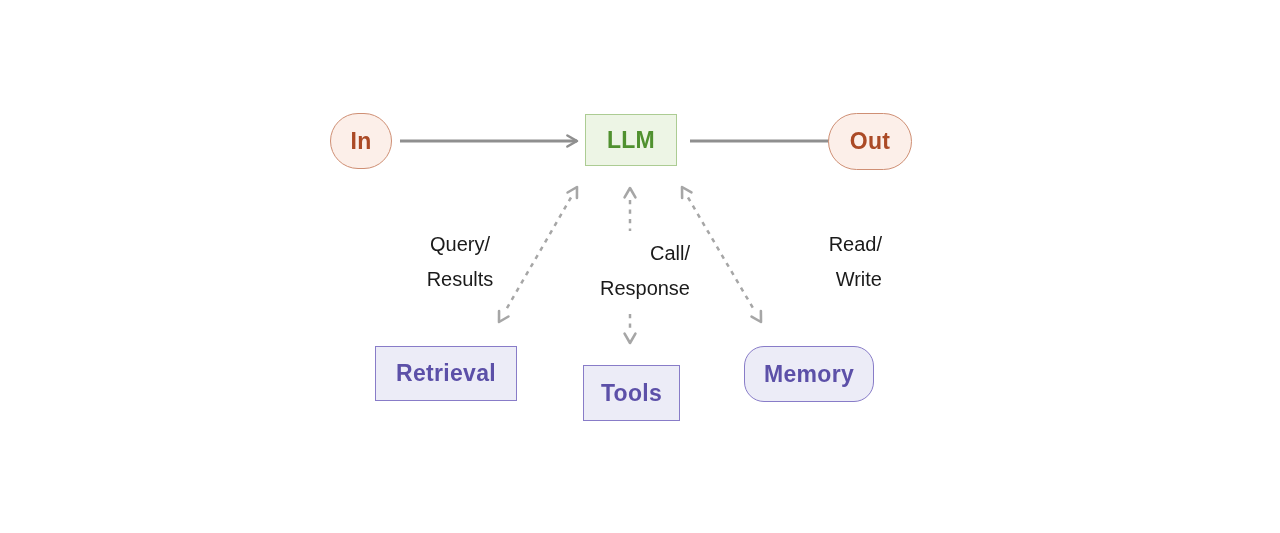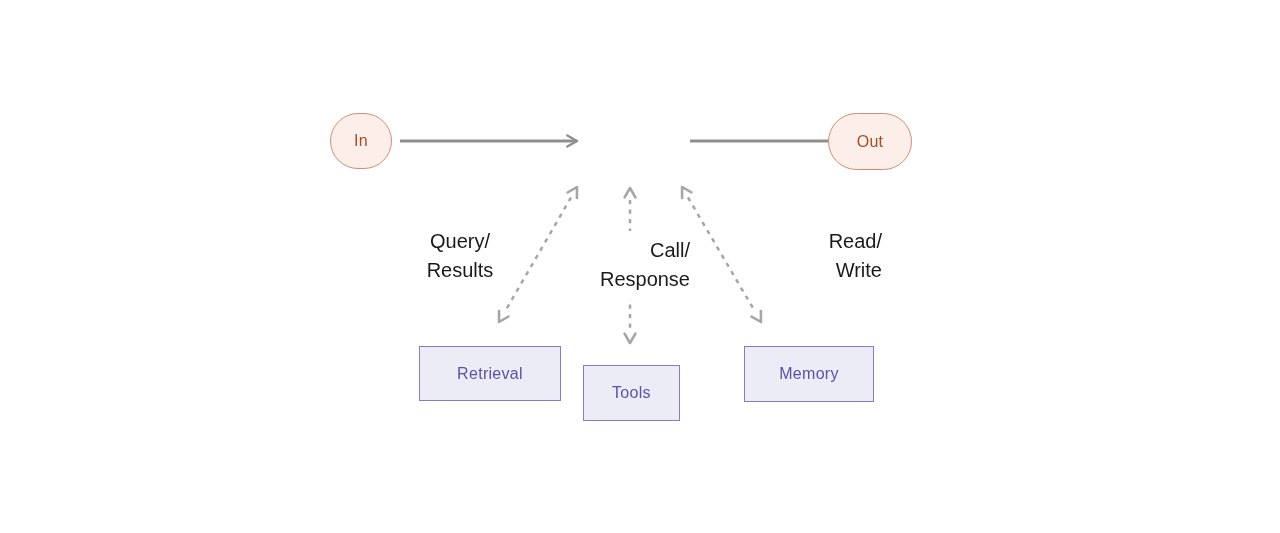--- a/index.html
+++ b/index.html
@@ -20,22 +20,22 @@
     left: 0; top: 0;
     width: 1280px;
     height: 533px;
   }
   .node {
     position: absolute;
     display: flex;
     align-items: center;
     justify-content: center;
     box-sizing: border-box;
-    font-weight: normal;
-    font-size: 16px;
+    font-weight: bold;
+    font-size: 23px;
     letter-spacing: 0.3px;
   }
   .node.pill {
     background: #fcefe9;
     border: 1.5px solid #cf8f74;
     border-radius: 28px;
     color: #ab4a26;
   }
   .node.llm {
     background: #edf5e5;
@@ -43,28 +43,28 @@
     color: #50912f;
   }
   .node.toolbox {
     background: #ececf7;
     border: 1.5px solid #887cc8;
     color: #5c50a8;
   }
   #node-in       { left: 330px; top: 113px; width: 62px;  height: 56px; }
   #node-llm      { left: 585px; top: 114px; width: 92px;  height: 52px; }
   #node-out      { left: 828px; top: 113px; width: 84px;  height: 57px; border-radius: 28.5px; }
-  #node-retrieval{ left: 375px; top: 346px; width: 142px; height: 55px; margin-left: 44px; }
+  #node-retrieval{ left: 375px; top: 346px; width: 142px; height: 55px; }
   #node-tools    { left: 583px; top: 365px; width: 97px;  height: 56px; }
-  #node-memory   { left: 744px; top: 346px; width: 130px; height: 56px; }
+  #node-memory   { left: 744px; top: 346px; width: 130px; height: 56px; border-radius: 20px; }
 
   .edge-label {
     position: absolute;
     font-size: 20px;
-    line-height: 29px;
+    line-height: 35px;
     color: #1a1a1a;
     white-space: pre-line;
   }
   #label-query    { left: 380px; top: 227px; width: 160px; text-align: center; }
   #label-call     { left: 570px; top: 231px; width: 120px; text-align: right;
                     background: #ffffff; padding: 5px 0; }
   #label-readwrite{ left: 762px; top: 227px; width: 120px; text-align: right; }
 
   .solid-line  { stroke: #8f8f8f; stroke-width: 3; fill: none; }
   .dashed-line { stroke: #a6a6a6; stroke-width: 2.5; fill: none; stroke-dasharray: 4.3 5.2; }
@@ -91,20 +91,21 @@
     <line class="carrier" x1="577" y1="187" x2="499" y2="322" marker-start="url(#mDash)" marker-end="url(#mDash)"></line>
     <line class="carrier" x1="630" y1="188" x2="630" y2="343" marker-start="url(#mDash)" marker-end="url(#mDash)"></line>
     <line class="carrier" x1="682" y1="187" x2="761" y2="322" marker-start="url(#mDash)" marker-end="url(#mDash)"></line>
 
     <line class="dashed-line" x1="571" y1="197.5" x2="505" y2="311.5"></line>
     <line class="dashed-line" x1="630" y1="200" x2="630" y2="331"></line>
     <line class="dashed-line" x1="688" y1="197.5" x2="755" y2="311.5"></line>
   </svg>
 
   <div class="node pill" id="node-in">In</div>
+  <div class="node llm" id="node-llm">LLM</div>
   <div class="node pill" id="node-out">Out</div>
   <div class="node toolbox" id="node-retrieval">Retrieval</div>
   <div class="node toolbox" id="node-tools">Tools</div>
   <div class="node toolbox" id="node-memory">Memory</div>
 
   <div class="edge-label" id="label-query">Query/
 Results</div>
   <div class="edge-label" id="label-call">Call/
 Response</div>
   <div class="edge-label" id="label-readwrite">Read/

